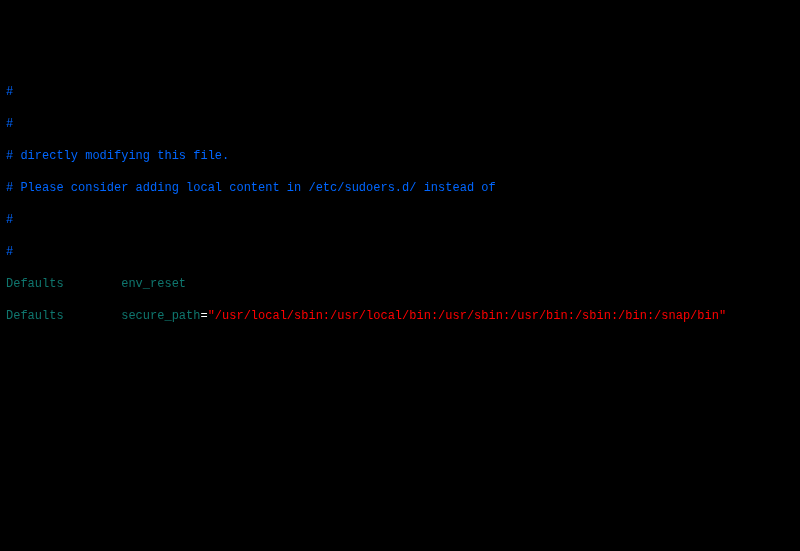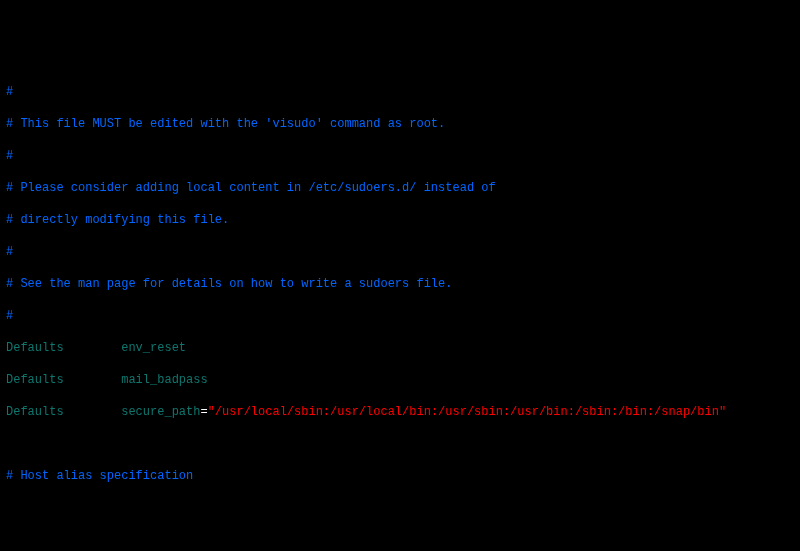--- a/index.html
+++ b/index.html
@@ -22,32 +22,28 @@
     .red { color: #ff0000; }
     .white { color: #ffffff; }
   </style>
 </head>
 <body>
 
 
 
 <div>
 <div class="line"><span class="blue">#</span></div>
-<div class="line"><span class="blue"># This file MUST be edited with the 'visudo' command as root.</span></div>
 <div class="line"><span class="blue">#</span></div>
+<div class="line"><span class="blue"># directly modifying this file.</span></div>
 <div class="line"><span class="blue"># Please consider adding local content in /etc/sudoers.d/ instead of</span></div>
-<div class="line"><span class="blue"># directly modifying this file.</span></div>
 <div class="line"><span class="blue">#</span></div>
-<div class="line"><span class="blue"># See the man page for details on how to write a sudoers file.</span></div>
 <div class="line"><span class="blue">#</span></div>
 <div class="line"><span class="yellow">Defaults</span><span>        </span><span class="cyan">env_reset</span></div>
-<div class="line"><span class="yellow">Defaults</span><span>        </span><span class="cyan">mail_badpass</span></div>
 <div class="line"><span class="yellow">Defaults</span><span>        </span><span class="cyan">secure_path</span><span class="white">=</span><span class="red">"/usr/local/sbin:/usr/local/bin:/usr/sbin:/usr/bin:/sbin:/bin:/snap/bin"</span></div>
 <div class="line"></div>
-<div class="line"><span class="blue"># Host alias specification</span></div>
 <div class="line"></div>
 
 
 
 
 
 
 
 
 

